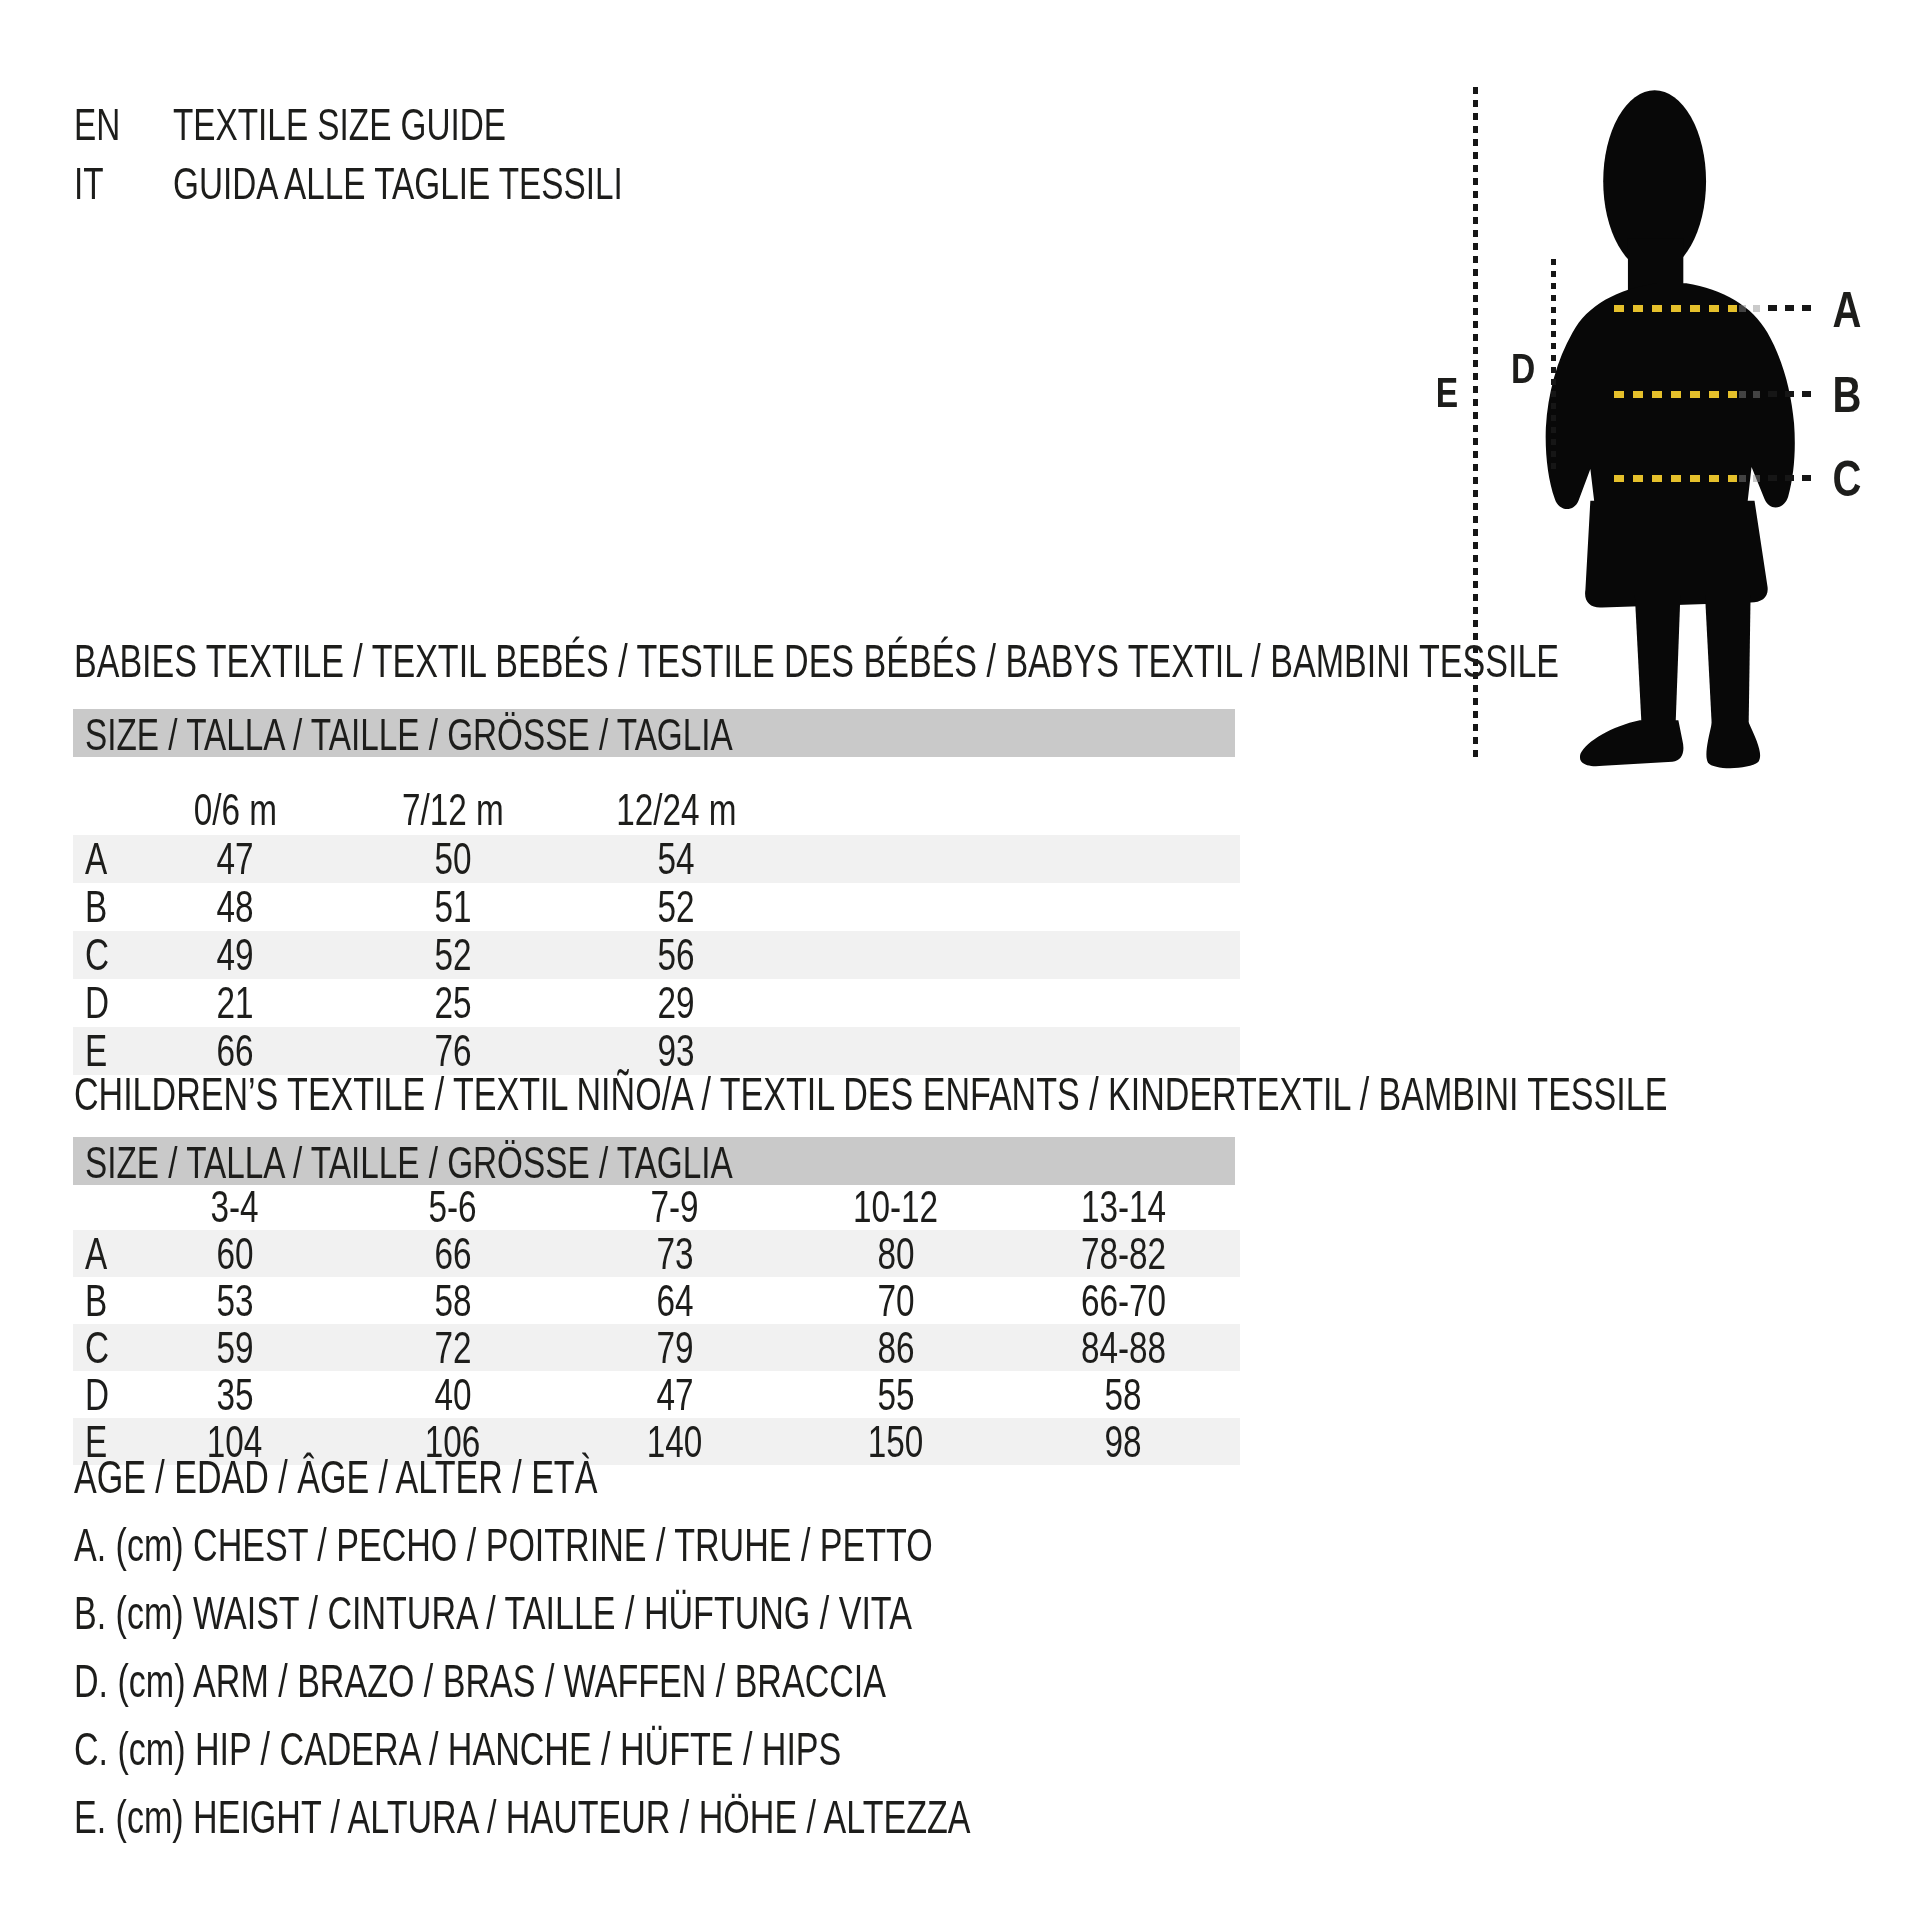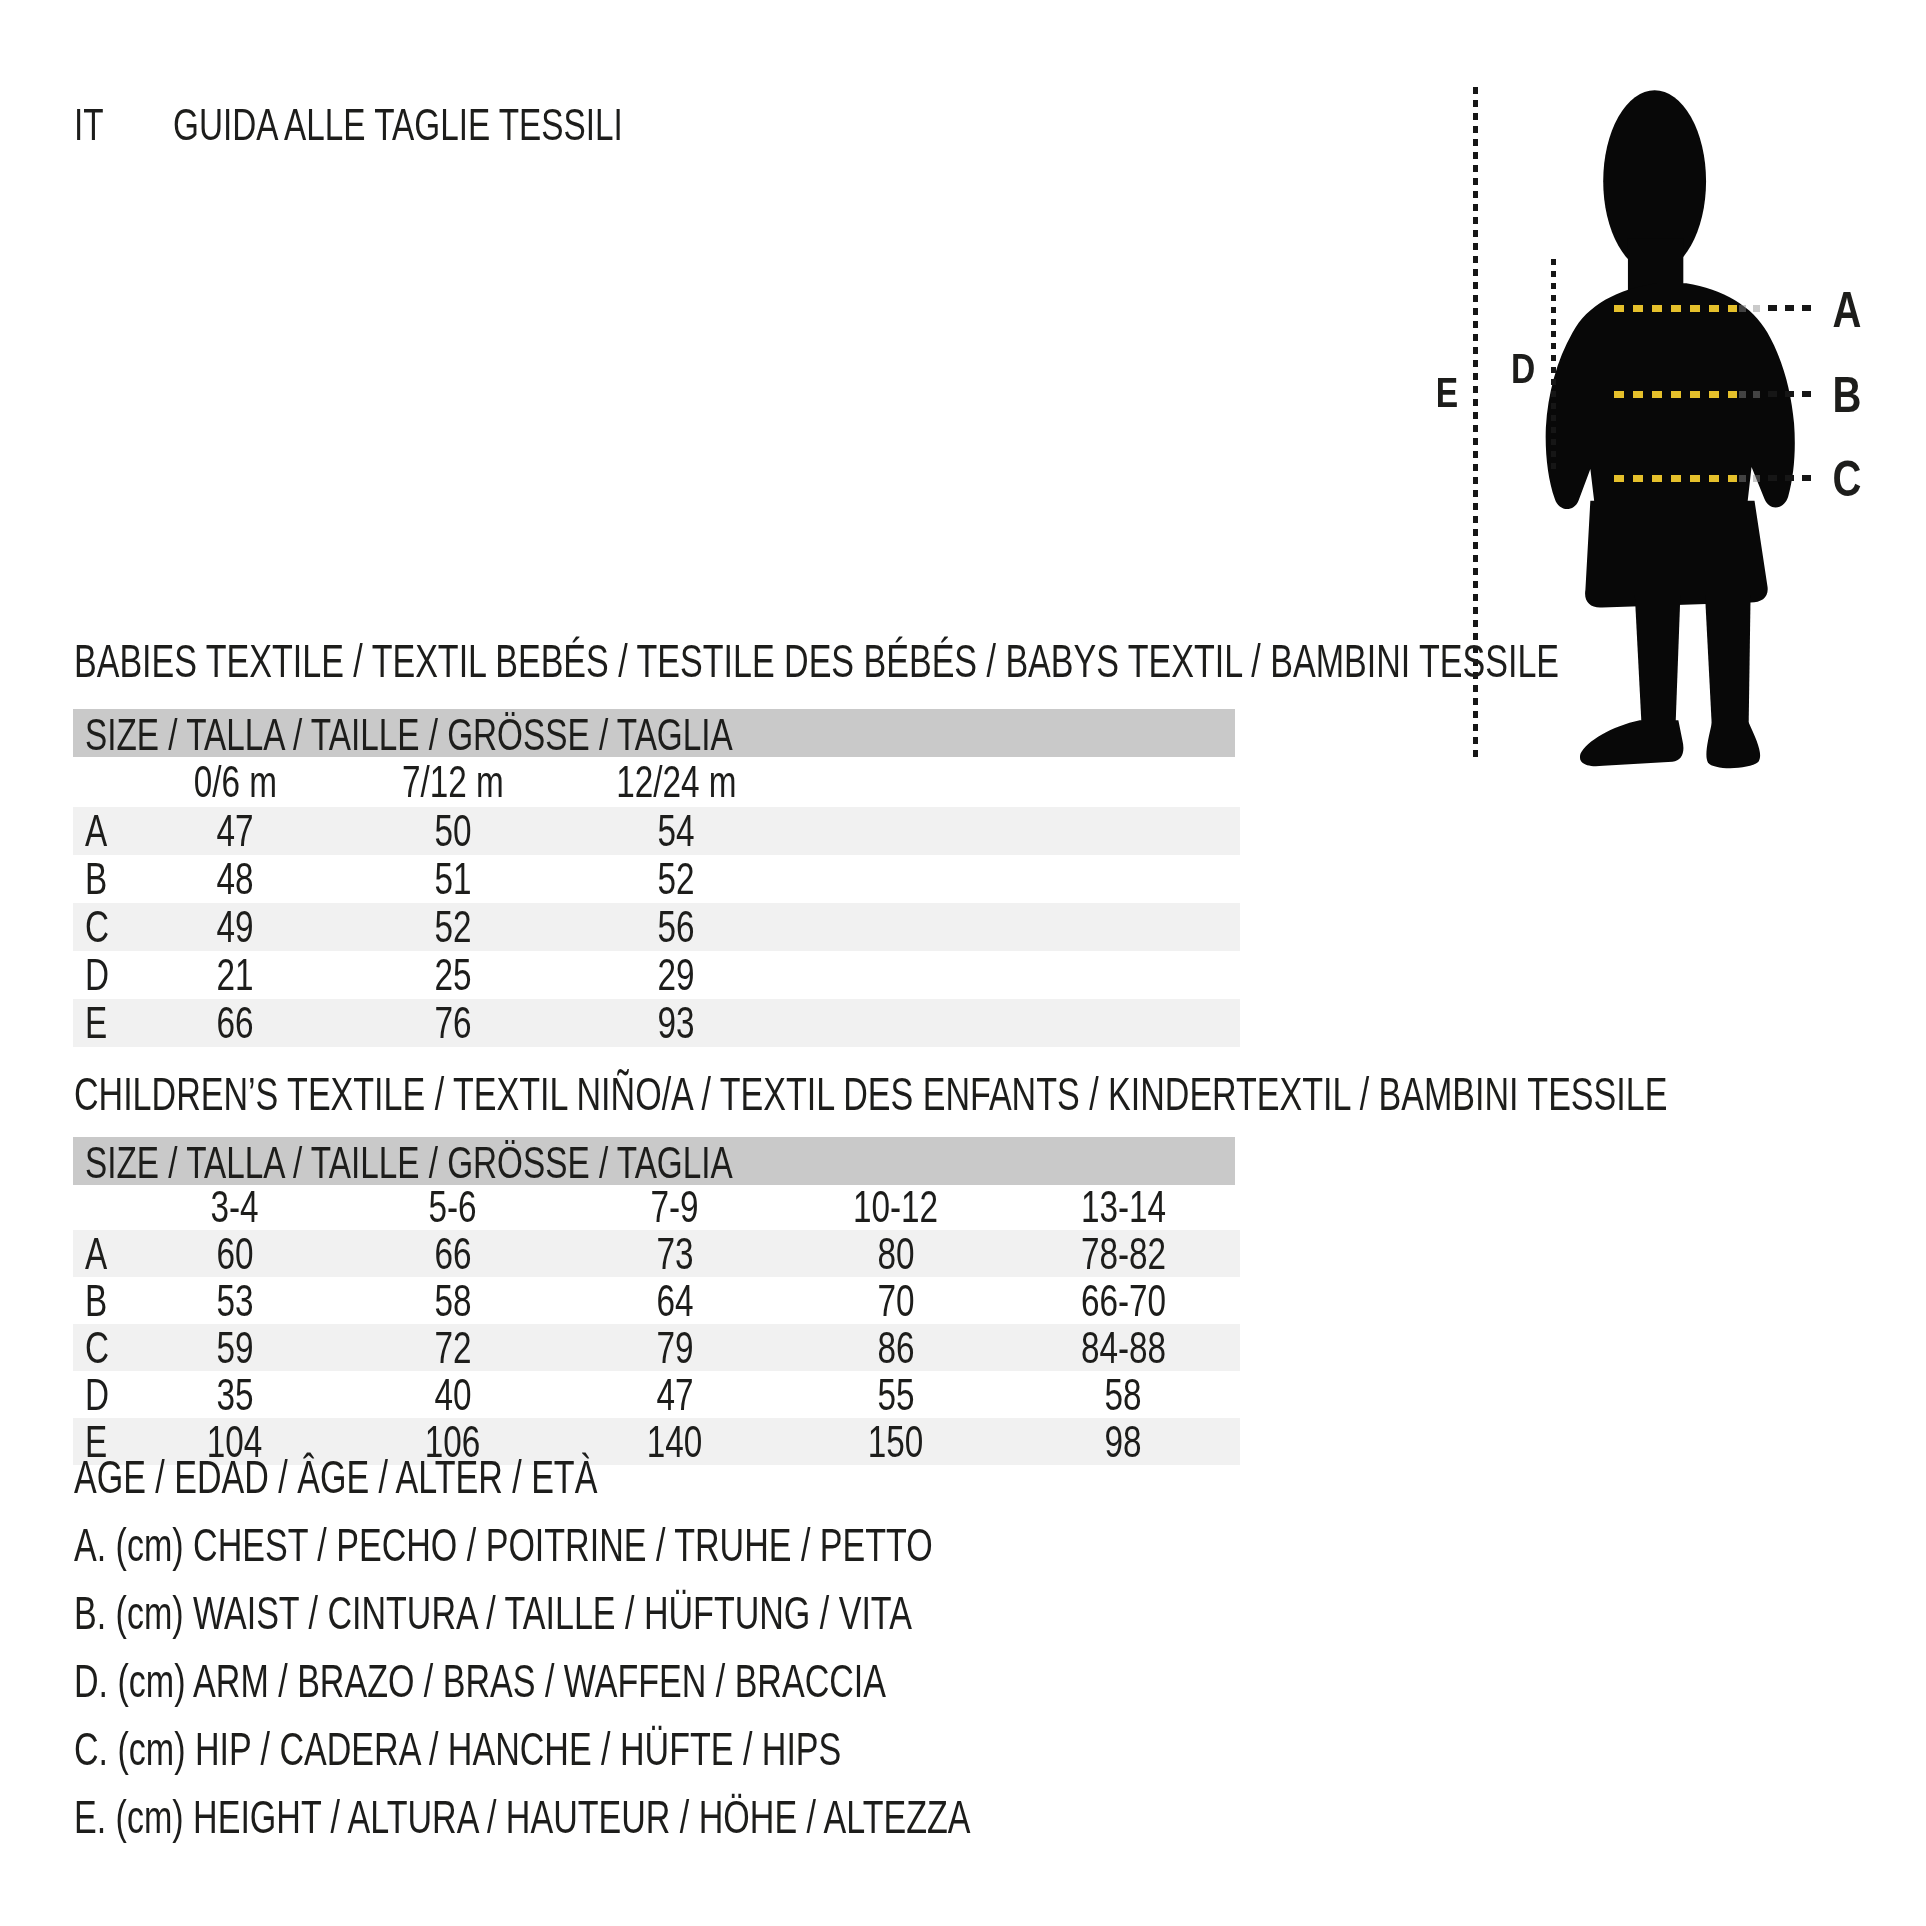--- a/index.html
+++ b/index.html
@@ -42,36 +42,40 @@
   .size-bar{position:absolute;left:73px;width:1162px;background:var(--bar);
             font-size:45px;display:flex;align-items:flex-start;padding-left:12px;box-sizing:border-box;}
   .babies-bar{top:709px;height:48px;}
   .children-bar{top:1137px;height:48px;}
   .table{position:absolute;left:73px;width:1167px;}
   .babies-table{top:756px;}
   .children-table{top:1184px;}
   .trow{font-size:45px;}
   .babies-grid{display:grid;grid-template-columns:55px 214px 222px 224px 1fr;height:48px;line-height:48px;}
   .children-grid{display:grid;grid-template-columns:55px 214px 222px 222px 220px 235px;height:47px;line-height:47px;}
-  .thead.babies-grid{height:51px;line-height:51px;}
+  .thead.babies-grid{height:51px;line-height:51px;margin-top:28px;}
   .thead.children-grid{height:46px;line-height:46px;}
   .zebra{background:var(--zebra);}
   .cell{text-align:center;overflow:visible;}
   .cell.rowlab{text-align:left;padding-left:12px;}
 
   
   .legend{position:absolute;left:74px;top:1443px;}
   .legend-line{height:68px;line-height:68px;font-size:46px;white-space:nowrap;}
 </style>
 </head>
 <body>
 
 <div class="canvas" style="--dash: #e5c02b; --bar: #c9c9c9; --zebra: #f1f1f1; color: rgb(29, 29, 27);">
 
   <div class="lang-list">
+      <div class="lang-row">
+        <span class="lang-code"><span class="cond-l">EN</span></span>
+        <span class="lang-title"><span class="cond-l">TEXTILE SIZE GUIDE</span></span>
+      </div>
       <div class="lang-row">
         <span class="lang-code"><span class="cond-l">IT</span></span>
         <span class="lang-title"><span class="cond-l">GUIDA ALLE TAGLIE TESSILI</span></span>
       </div>
     </div>
 
   <svg class="fig-svg" viewBox="0 0 270 695" aria-hidden="true">
     <g fill="#080808">
       <ellipse cx="123" cy="97" rx="52" ry="92"></ellipse>
       <rect x="96" y="155" width="56" height="70"></rect>

